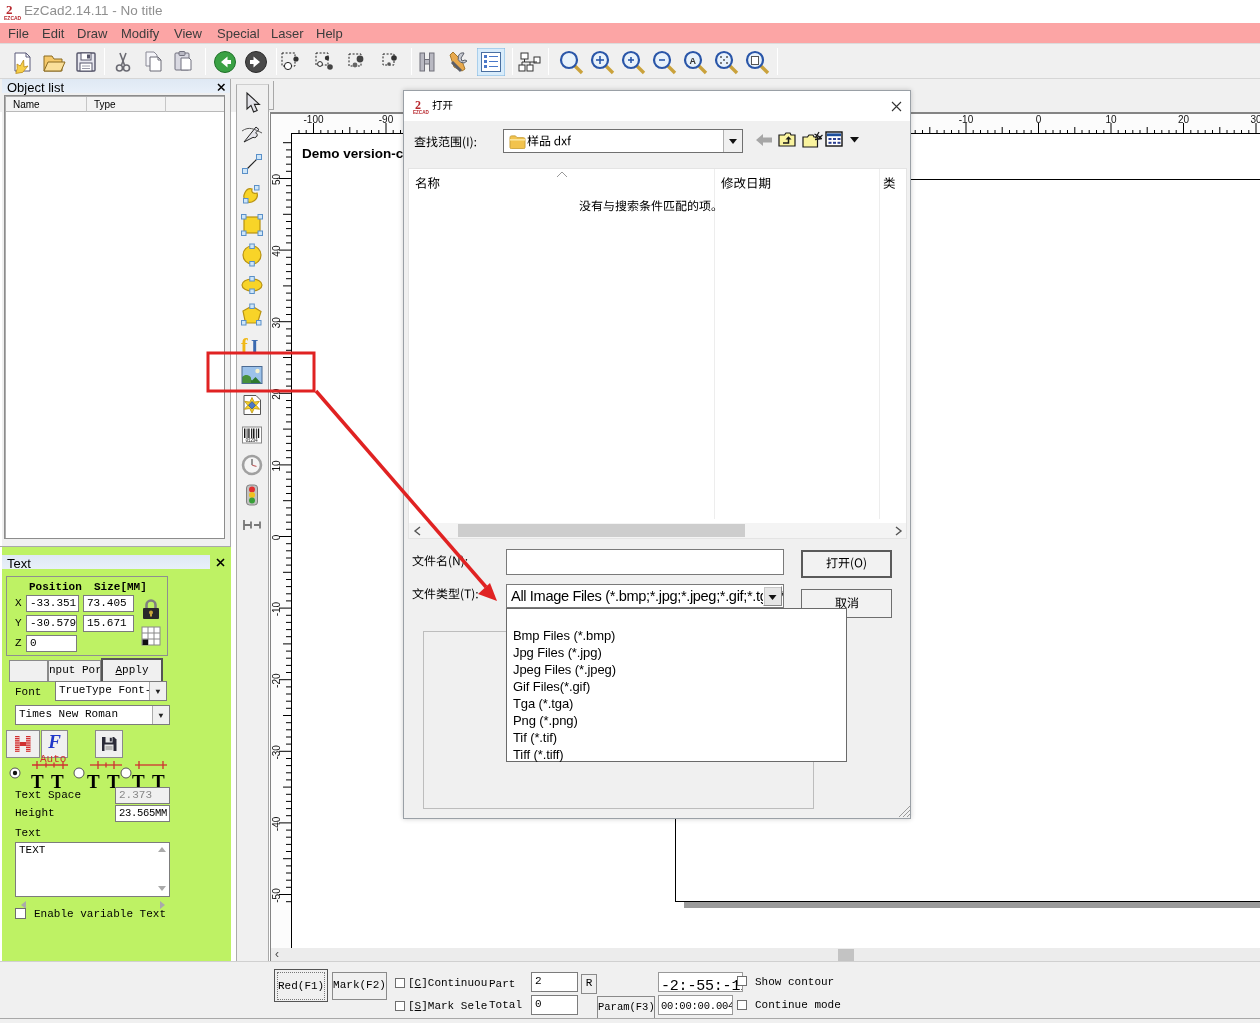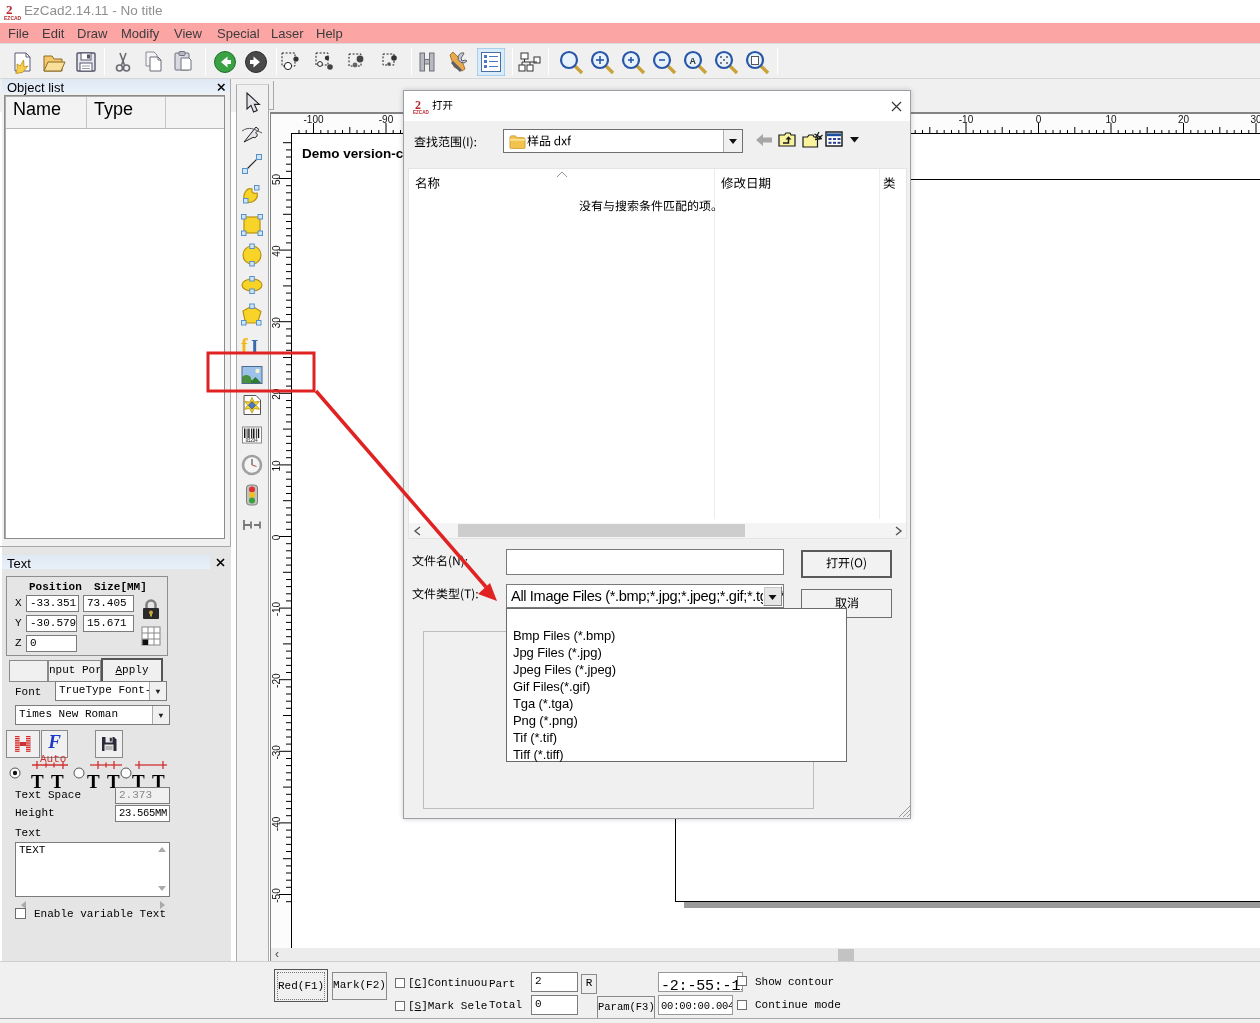--- a/index.html
+++ b/index.html
@@ -10,26 +10,26 @@
 #titletxt{left:24px;top:3px;font-size:13.5px;color:#8f8f8f}
 #menubar{left:0;top:23px;width:1260px;height:21px;background:#fca5a5;border-bottom:1px solid #dcdcdc}
 .mi{position:absolute;top:3px;font-size:13px;color:#3c3c3c}
 #toolbar{left:0;top:44px;width:1260px;height:35px;background:#f0f0f0}
 .tsep{position:absolute;top:4px;width:1px;height:27px;background:#cfcfcf;border-right:1px solid #fff}
 .tico{position:absolute;top:4px;width:28px;height:28px}
 
 #objpanel{left:2px;top:79px;width:229px;height:468px;background:#f0f0f0}
 .ptitle{position:absolute;left:0;top:0;height:14px;font-size:13px;color:#000;background:linear-gradient(#dfe9f4,#e8f0f9)}
 #objtable{left:2px;top:16px;width:221px;height:444px;background:#fff;border:1px solid #8c8c8c;box-shadow:inset 1px 1px 0 #adadad}
-.hcell{position:absolute;top:1px;height:32px;background:#f3f3f3;border-right:1px solid #c6c6c6;border-bottom:1px solid #b9b9b9;font-size:18px;color:#000;padding:2px 0 0 7px}
+.hcell{position:absolute;top:1px;height:15px;background:#f3f3f3;border-right:1px solid #c6c6c6;border-bottom:1px solid #b9b9b9;font-size:10px;color:#000;padding:2px 0 0 7px}
 #divider1{left:230px;top:79px;width:1px;height:944px;background:#ababab}
 #toolcol{left:236px;top:84px;width:33px;height:939px;background:#f0f0f0;border-left:1px solid #ababab;border-right:1px solid #a8a8a8;border-top:1px solid #cfcfcf}
 .vico{position:absolute;left:3px;width:24px;height:24px}
 
-#textpanel{left:2px;top:547px;width:229px;height:476px;background:#e5e5e5;font-family:"Liberation Mono",monospace}
+#textpanel{left:2px;top:547px;width:229px;height:476px;background:#bef264;font-family:"Liberation Mono",monospace}
 .gbox{position:absolute;border:1px solid #8f8f8f}
 .fld{position:absolute;background:#fff;border:1px solid #7c7c7c;font-size:11px;font-family:"Liberation Mono",monospace;padding:1px 0 0 3px;white-space:nowrap;overflow:hidden}
 .lbl{position:absolute;font-size:11px;color:#000;white-space:pre}
 .btn3{position:absolute;background:#f0f0f0;border:1px solid #8a8a8a;font-size:11px;text-align:center;font-family:"Liberation Mono",monospace;white-space:nowrap;overflow:hidden}
 
 #canvaswrap{left:270px;top:112px;width:990px;height:849px;background:#fcfcfc;border-top:2px solid #848484;border-left:1px solid #848484}
 #canvas{position:absolute;left:20px;top:19px;width:969px;height:815px;background:#fff;border-top:1px solid #000;border-left:1px solid #000}
 #page{position:absolute;left:383px;top:45px;width:760px;height:723px;background:#fff;border:1px solid #000}
 #pageshadow{position:absolute;left:392px;top:768px;width:760px;height:6px;background:#9b9b9b}
 #demotxt{position:absolute;left:10px;top:12px;font-weight:bold;font-size:13.5px;color:#000}

